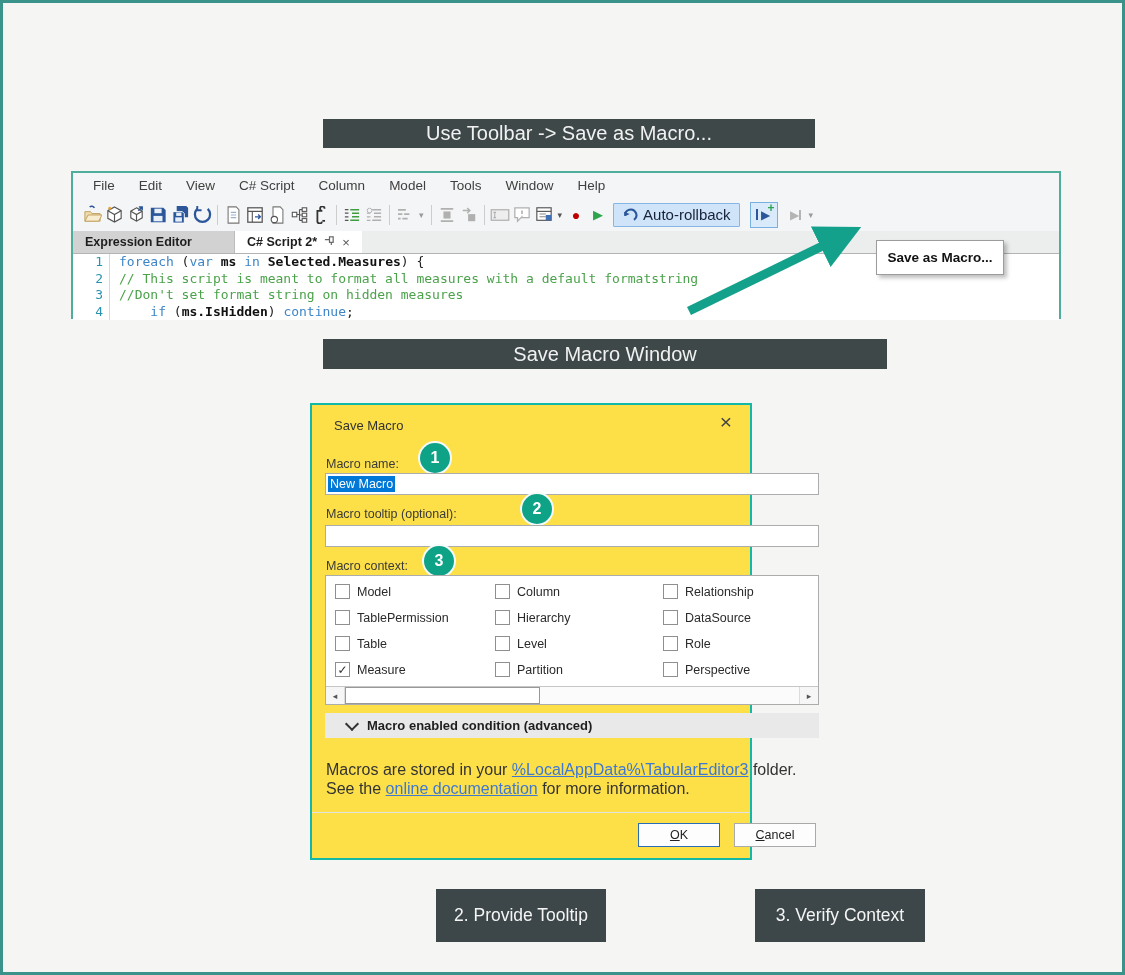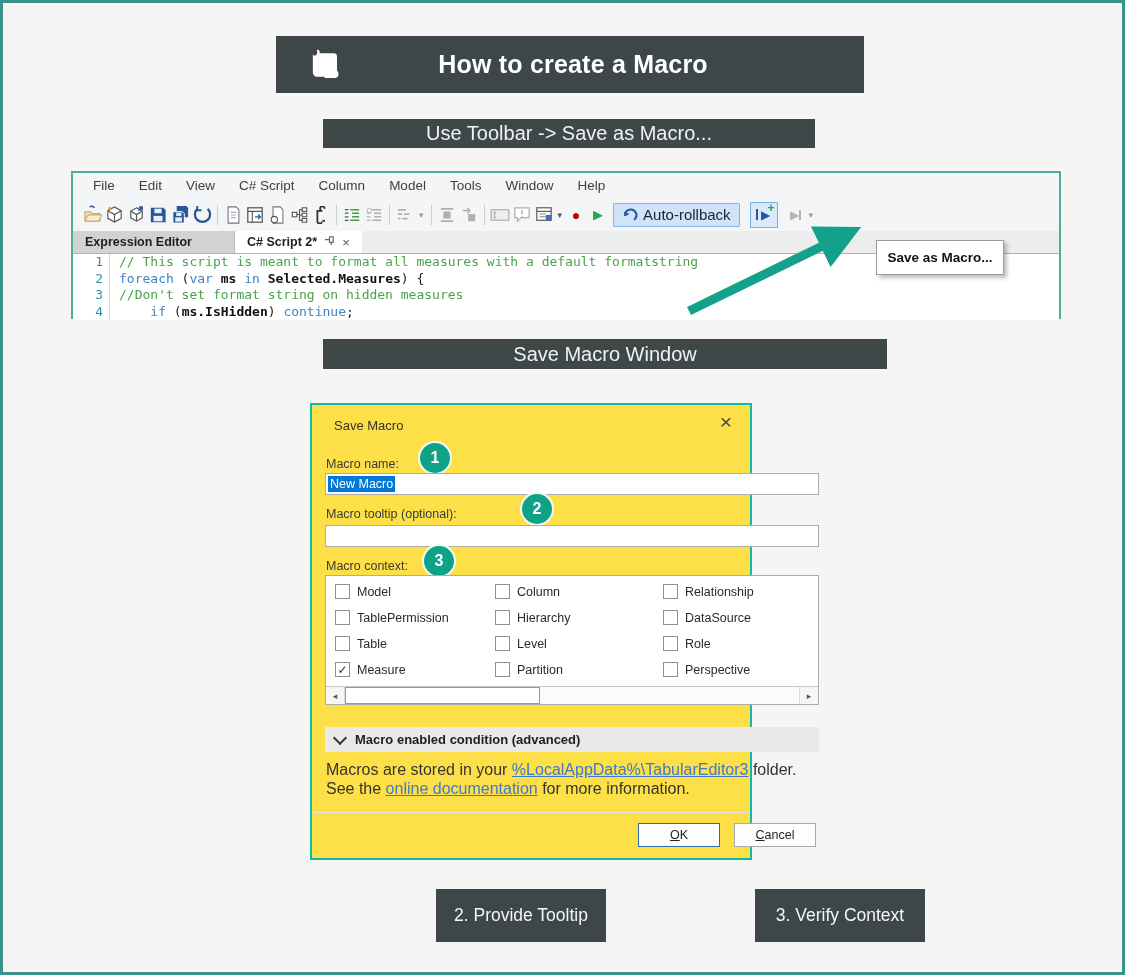--- a/index.html
+++ b/index.html
@@ -118,22 +118,22 @@
   .cb-label{font-size:12.5px;color:#2a2a2a;}
   .hscroll{
     position:absolute;left:0;bottom:0;width:100%;height:18px;
     border-top:1px solid #c6c6c6;display:flex;box-sizing:border-box;background:#fbfbfb;
   }
   .hs-arrow{width:18px;display:flex;align-items:center;justify-content:center;font-size:9px;color:#555;background:#f6f6f6;flex:0 0 auto;}
   .hs-arrow.left{border-right:1px solid #dcdcdc;}
   .hs-arrow.right{border-left:1px solid #dcdcdc;margin-left:auto;}
   .hs-thumb{width:195px;background:#fff;border:1px solid #999;box-sizing:border-box;margin:0;flex:0 0 auto;}
   .adv-bar{
-    position:absolute;left:13px;top:322px;width:494px;height:25px;
-    background:#e9e9e9;display:flex;align-items:center;gap:10px;padding-left:10px;box-sizing:border-box;
+    position:absolute;left:13px;top:308px;width:494px;height:25px;
+    background:#e9e9e9;display:flex;align-items:center;gap:10px;padding-left:22px;box-sizing:border-box;
   }
   .adv-chevron{width:8px;height:8px;border-left:2px solid #333;border-bottom:2px solid #333;transform:rotate(-45deg);margin-top:-4px;}
   .adv-label{font-size:13px;font-weight:bold;color:#1e1e1e;}
   .info-text{position:absolute;left:14px;top:347px;width:496px;font-size:16px;line-height:19px;color:#333;margin-top:8px;}
   .lnk{color:#3e78d2;text-decoration:underline;}
   .dlg-sep{position:absolute;left:0;top:407px;width:100%;height:1px;background:#e2e2e2;}
   .dlg-btn{
     position:absolute;top:418px;width:82px;height:24px;background:#fdfdfd;
     display:flex;align-items:center;justify-content:center;font-size:12.5px;color:#222;
     box-sizing:border-box;
@@ -146,31 +146,20 @@
     position:absolute;top:886px;width:170px;height:53px;background:#3d4749;
     color:#f5f5f5;font-size:17.5px;display:flex;align-items:center;justify-content:center;
   }
   .step1{left:115px;} .step2{left:433px;} .step3{left:752px;}
 </style>
 </head>
 <body>
 
 <div class="canvas">
 
-  <div class="hdr">
-    <span class="scroll-wrap">
-      <svg width="40" height="40" viewBox="0 0 24 24">
-        <path d="M8 4 c0-1.6 2.6-1.6 2.6 0 l0 1 H19 a2 2 0 0 1 2 2 v9.5 a2.5 2.5 0 0 1 -2.5 2.5 H9 a2.5 2.5 0 0 1 -2.5-2.5 V5.5z" fill="#ffffff"></path>
-        <ellipse cx="7.6" cy="4.4" rx="1.5" ry="2" fill="#3d4749"></ellipse>
-        <path d="M14 19 h5 c2.4 0 2.4-3.4 0-3.4 h-1.4 v3.4z" fill="#3d4749"></path>
-        <path d="M13.5 15 h6 a2.4 2.4 0 0 1 0 4.8 h-6z" fill="#ffffff"></path>
-      </svg>
-    </span>
-    <span class="hdr-title">How to create a Macro</span>
-  </div>
 
   <div class="banner banner-toolbar">Use Toolbar -&gt; Save as Macro...</div>
 
   <div class="shot">
     <div class="menubar">
       <span class="menu-item">File</span>
       <span class="menu-item">Edit</span>
       <span class="menu-item">View</span>
       <span class="menu-item">C# Script</span>
       <span class="menu-item">Column</span>
@@ -350,22 +339,22 @@
     </div>
 
     <div class="code">
       <div class="gutter">
         <div>1</div>
         <div>2</div>
         <div>3</div>
         <div>4</div>
       </div>
       <div class="code-lines">
+        <div class="code-line"><span class="tk-k">foreach</span><span class="tk-p"> (</span><span class="tk-k">var</span><span class="tk-p"> </span><span class="tk-i">ms</span><span class="tk-p"> </span><span class="tk-k">in</span><span class="tk-p"> </span><span class="tk-i">Selected.Measures</span><span class="tk-p">) {</span></div>
         <div class="code-line"><span class="tk-c">// This script is meant to format all measures with a default formatstring</span></div>
-        <div class="code-line"><span class="tk-k">foreach</span><span class="tk-p"> (</span><span class="tk-k">var</span><span class="tk-p"> </span><span class="tk-i">ms</span><span class="tk-p"> </span><span class="tk-k">in</span><span class="tk-p"> </span><span class="tk-i">Selected.Measures</span><span class="tk-p">) {</span></div>
         <div class="code-line"><span class="tk-c">//Don't set format string on hidden measures</span></div>
         <div class="code-line"><span class="tk-p">    </span><span class="tk-k">if</span><span class="tk-p"> (</span><span class="tk-i">ms.IsHidden</span><span class="tk-p">) </span><span class="tk-k">continue</span><span class="tk-p">;</span></div>
       </div>
     </div>
   </div>
 
   <svg class="arrow-svg" width="200" height="100">
     <defs>
       <marker id="ah" markerWidth="5" markerHeight="5" refX="3" refY="2.5" orient="auto">
         <path d="M0 0 L5 2.5 L0 5 z" fill="#14a18b"></path>

